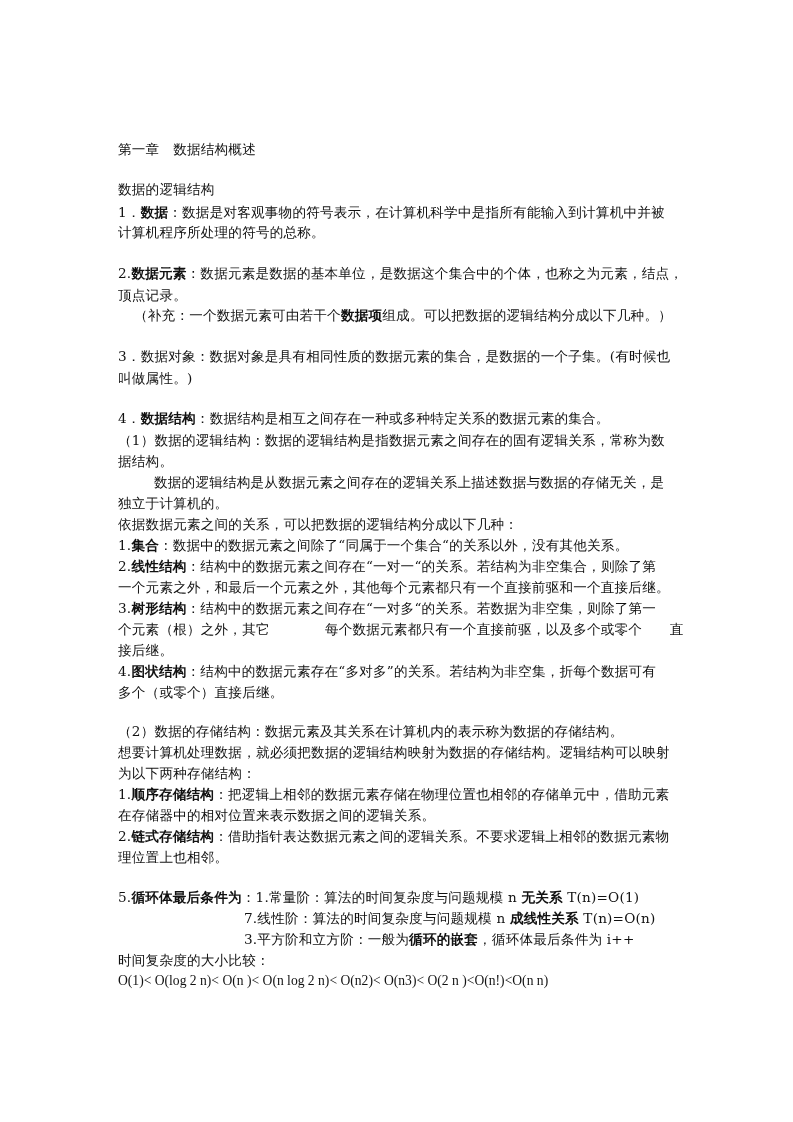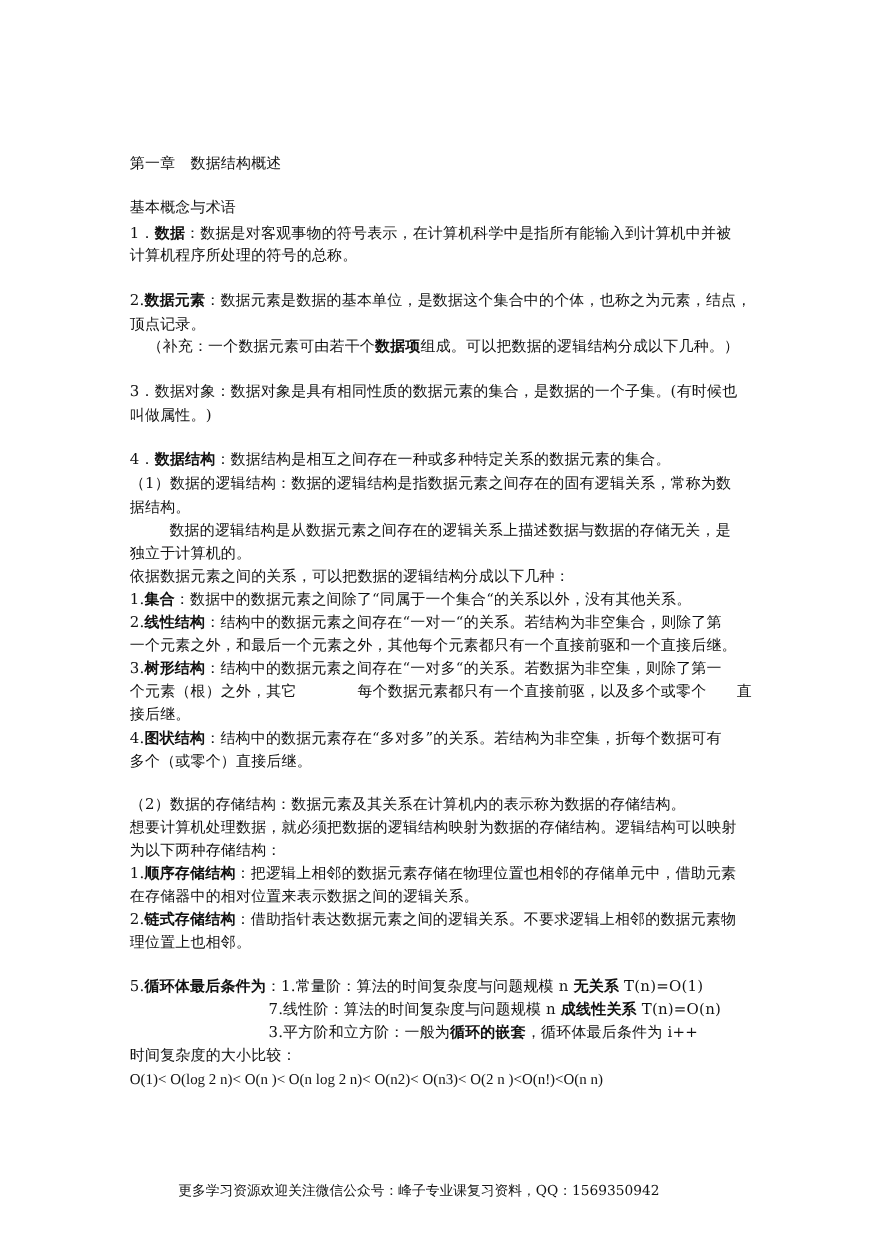--- a/index.html
+++ b/index.html
@@ -15,21 +15,21 @@
   }
   .b { font-weight: bold; font-family: "DejaVu Sans", "Liberation Sans", sans-serif; }
   .footer { position: absolute; left: 162px; top: 1074px; font-size: 12.5px; line-height: 16px; white-space: nowrap; }
 </style>
 </head>
 <body>
 
 <div class="page">
 
   <div class="line" style="top:140px">第一章　数据结构概述</div>
-  <div class="line" style="top:180px">基本概念与术语</div>
+  <div class="line" style="top:180px">数据的逻辑结构</div>
 
   <div class="line" style="top:203px"><span>1．</span><span class="b">数据</span><span>：数据是对客观事物的符号表示，在计算机科学中是指所有能输入到计算机中并被</span></div>
   <div class="line" style="top:223px">计算机程序所处理的符号的总称。</div>
 
   <div class="line" style="top:264px"><span>2.</span><span class="b">数据元素</span><span>：数据元素是数据的基本单位，是数据这个集合中的个体，也称之为元素，结点，</span></div>
   <div class="line" style="top:286px">顶点记录。</div>
   <div class="line" style="top:306px; left:134px"><span>（补充：一个数据元素可由若干个</span><span class="b">数据项</span><span>组成。可以把数据的逻辑结构分成以下几种。）</span></div>
 
   <div class="line" style="top:347px">3．数据对象：数据对象是具有相同性质的数据元素的集合，是数据的一个子集。(有时候也</div>
   <div class="line" style="top:369px">叫做属性。)</div>
@@ -62,14 +62,13 @@
 
   <div class="line" style="top:827px"><span>2.</span><span class="b">链式存储结构</span><span>：借助指针表达数据元素之间的逻辑关系。不要求逻辑上相邻的数据元素物</span></div>
   <div class="line" style="top:848px">理位置上也相邻。</div>
 
   <div class="line" style="top:888px"><span>5.</span><span class="b">循环体最后条件为</span><span>：1.常量阶：算法的时间复杂度与问题规模 n </span><span class="b">无关系</span><span> T(n)=O(1)</span></div>
   <div class="line" style="top:909px; left:244px"><span>7.线性阶：算法的时间复杂度与问题规模 n </span><span class="b">成线性关系</span><span> T(n)=O(n)</span></div>
   <div class="line" style="top:930px; left:244px"><span>3.平方阶和立方阶：一般为</span><span class="b">循环的嵌套</span><span>，循环体最后条件为 i++</span></div>
   <div class="line" style="top:951px">时间复杂度的大小比较：</div>
   <div class="line" style="top:972px; font-family:Liberation Serif, serif; letter-spacing:0">O(1)&lt; O(log 2 n)&lt; O(n )&lt; O(n log 2 n)&lt; O(n2)&lt; O(n3)&lt; O(2 n )&lt;O(n!)&lt;O(n n)</div>
 
-  <div class="footer">更多学习资源欢迎关注微信公众号：峰子专业课复习资料，QQ：1569350942</div>
 </div>
 
 </body></html>

